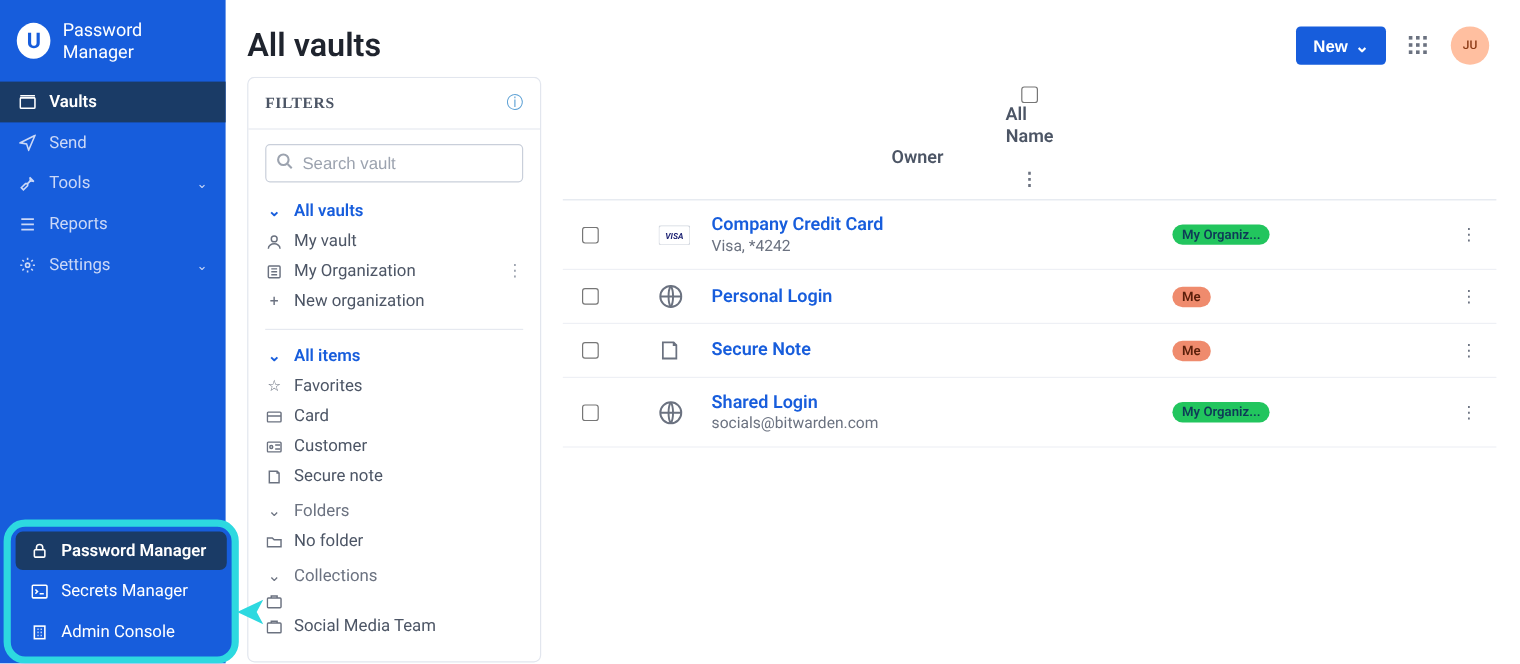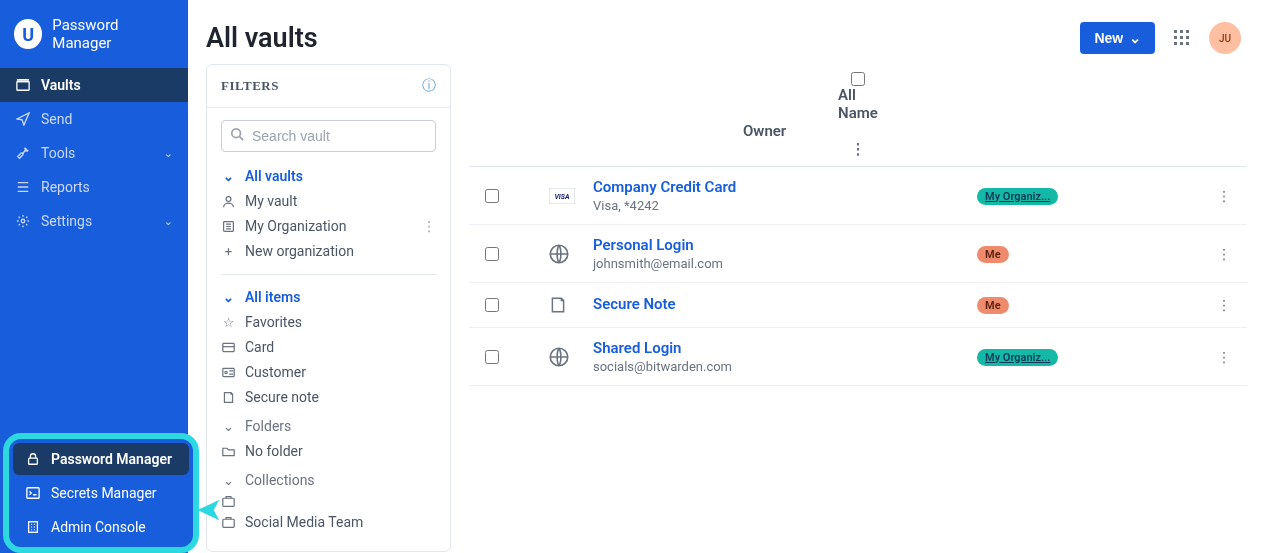--- a/index.html
+++ b/index.html
@@ -61,21 +61,21 @@
 .col-all { width: 40px; }
 .col-icon { width: 44px; }
 .col-name { flex: 1; }
 .col-owner { width: 230px; }
 .col-menu { width: 34px; display: flex; justify-content: center; color: #6b7280; }
 .trow { display: flex; align-items: center; padding: 11px 6px; border-bottom: 1px solid #eef0f5; }
 .item-name { color: #175ddc; font-weight: 600; font-size: 15px; }
 .item-sub { color: #6b7280; font-size: 13px; margin-top: 2px; }
 .type-icon { width: 30px; height: 22px; display: flex; align-items: center; justify-content: flex-start; color: #6b7280; }
 .badge { display: inline-block; padding: 2px 8px; border-radius: 10px; font-size: 11px; font-weight: 600; }
-.badge-org { background: #14b8a6; color: #0e3a57; text-decoration: underline; }
+.badge-org { background: #22c55e; color: #0e3a57; }
 .badge-me { background: #ef8b6d; color: #5a1f0a; }
 input[type=checkbox] { width: 14px; height: 14px; }
 
 svg { display: block; }
 </style>
 </head>
 <body>
 
 <div class="app">
   <div class="sidebar">
@@ -359,21 +359,20 @@
           <div class="col-icon">
               <div class="type-icon">
                 <svg width="20" height="20" viewBox="0 0 16 16" fill="none" stroke="#6b7280" stroke-width="1.3">
                   <circle cx="8" cy="8" r="7"></circle>
                   <path d="M1 8h14M8 1c2 3 2 11 0 14M8 1c-2 3-2 11 0 14"></path>
                 </svg>
               </div>
             </div>
           <div class="col-name">
             <div class="item-name">Personal Login</div>
-            <div class="item-sub">johnsmith@email.com</div>
           </div>
           <div class="col-owner"><span class="badge badge-me">Me</span></div>
           <div class="col-menu">⋮</div>
         </div>
 
         <div class="trow">
           <div class="col-chk">
               <input type="checkbox" style="">
             </div>
           <div class="col-all"></div>

